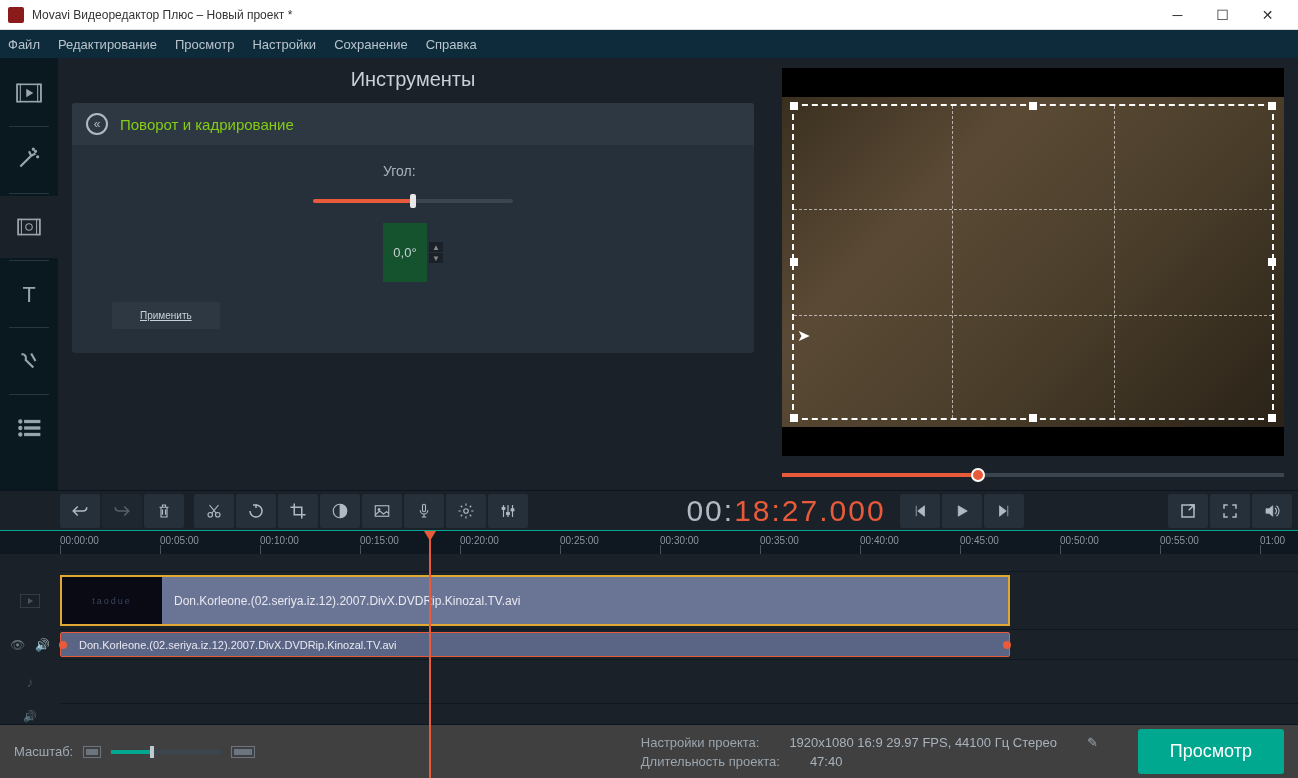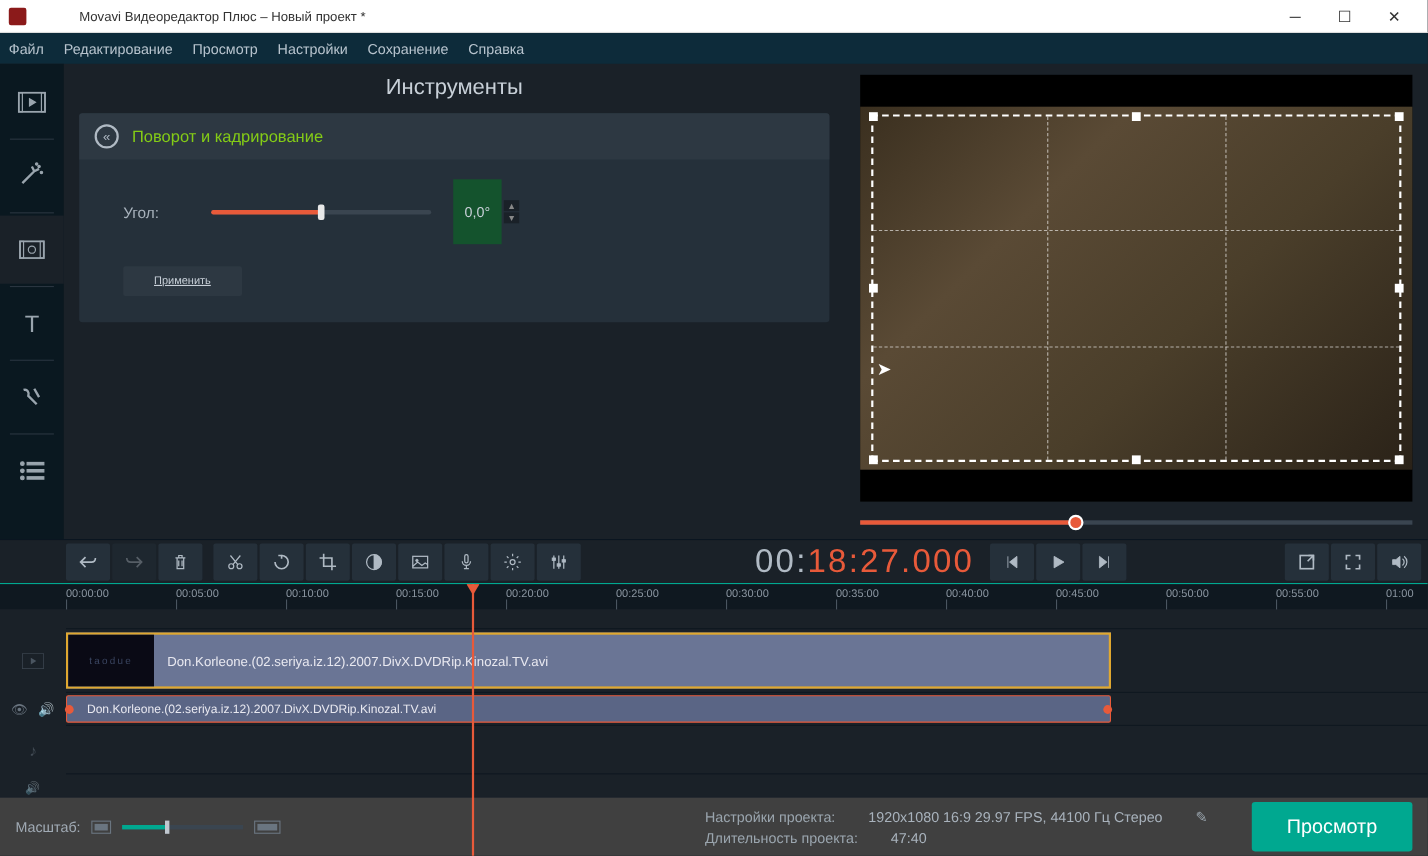--- a/index.html
+++ b/index.html
@@ -1,19 +1,19 @@
 <!DOCTYPE html>
 <html><head>
 <meta charset="utf-8">
 <style>
 * { margin: 0; padding: 0; box-sizing: border-box; font-family: "Segoe UI", Arial, sans-serif; }
 body { width: 1298px; height: 778px; background: #1a2128; color: #c0c8d0; overflow: hidden; font-size: 13px; }
 
 
-.titlebar { height: 30px; background: #fff; display: flex; align-items: center; padding: 0 8px; border-bottom: 1px solid #ddd; gap: 40px; }
+.titlebar { height: 30px; background: #fff; display: flex; align-items: center; padding: 0 8px; border-bottom: 1px solid #ddd; }
 .titlebar .app-icon { width: 16px; height: 16px; background: #8b1a1a; margin-right: 8px; border-radius: 2px; }
 .titlebar .title { color: #333; font-size: 12px; flex: 1; }
 .titlebar .win-controls { display: flex; gap: 0; }
 .titlebar .win-btn { width: 45px; height: 28px; display: flex; align-items: center; justify-content: center; color: #333; font-size: 14px; }
 
 
 .menubar { height: 28px; background: #0d2b3a; display: flex; align-items: center; padding: 0 8px; gap: 18px; }
 .menubar span { color: #b8c4ce; font-size: 13px; cursor: pointer; }
 
 
@@ -25,21 +25,21 @@
 .sidebar .sep { width: 40px; height: 1px; background: #2a3540; margin: 2px 0; }
 
 
 .tools-panel { flex: 1; padding: 10px 14px; }
 .tools-title { text-align: center; font-size: 20px; color: #c8d0d8; margin-bottom: 12px; font-weight: 300; }
 .tool-card { background: #25303a; border-radius: 3px; padding: 0; }
 .tool-header { background: #2d3842; padding: 10px 14px; display: flex; align-items: center; gap: 12px; border-radius: 3px 3px 0 0; }
 .back-btn { width: 22px; height: 22px; border: 2px solid #b0bac4; border-radius: 50%; display: flex; align-items: center; justify-content: center; color: #b0bac4; font-size: 12px; cursor: pointer; }
 .tool-header .name { font-size: 15px; color: #84cc16; }
 .tool-body { padding: 18px 40px 24px; }
-.angle-row { display: flex; align-items: center; gap: 20px; margin-bottom: 20px; }
+.angle-row { display: flex; align-items: center; gap: 20px; margin-bottom: 20px; flex-direction: column; }
 .angle-label { width: 60px; color: #a8b2bc; font-size: 14px; }
 .slider-track { position: relative; width: 200px; height: 4px; background: #3a4550; border-radius: 2px; }
 .slider-fill { position: absolute; left: 0; width: 50%; height: 100%; background: #e85a3a; border-radius: 2px; }
 .slider-thumb { position: absolute; left: 50%; top: -5px; width: 6px; height: 14px; background: #e8e8e8; border-radius: 2px; transform: translateX(-50%); }
 .angle-value { display: flex; align-items: center; gap: 2px; }
 .angle-num { background: #14532d; padding: 22px 10px; color: #c8d0d8; font-size: 13px; min-width: 44px; text-align: center; }
 .spinner { display: flex; flex-direction: column; gap: 1px; }
 .spinner div { width: 14px; height: 10px; background: #1a2128; color: #888; font-size: 8px; display: flex; align-items: center; justify-content: center; cursor: pointer; }
 .apply-btn { background: #2d3842; color: #c8d0d8; padding: 8px 28px; border: none; font-size: 10px; cursor: pointer; border-radius: 2px; text-decoration: underline; }
 
@@ -75,21 +75,21 @@
 .tick { position: absolute; top: 0; bottom: 0; color: #8a95a0; font-size: 10px; padding-top: 4px; }
 .tick::before { content: ''; position: absolute; left: 0; top: 14px; width: 1px; height: 10px; background: #4a5560; }
 .playhead { position: absolute; top: 0; width: 2px; height: 260px; background: #e85a3a; z-index: 10; }
 .playhead::before { content: ''; position: absolute; top: 0; left: -5px; width: 12px; height: 10px; background: #e85a3a; clip-path: polygon(0 0, 100% 0, 50% 100%); }
 
 
 .timeline { height: 204px; background: #1a2128; position: relative; padding-left: 60px; overflow: hidden; }
 .track { height: 58px; border-bottom: 1px solid #0f1820; position: relative; display: flex; align-items: center; }
 .track-head { position: absolute; left: -60px; width: 60px; height: 100%; display: flex; align-items: center; justify-content: center; gap: 6px; color: #6a7580; }
 .clip-video { position: absolute; left: 0; top: 3px; bottom: 3px; width: 950px; background: #6a7595; border: 2px solid #e0a830; display: flex; align-items: center; }
-.clip-thumb { width: 78px; height: 100%; background: #0a0a15; display: flex; align-items: center; justify-content: center; color: #3a4560; font-size: 9px; letter-spacing: 2px; }
+.clip-thumb { width: 100px; height: 100%; background: #0a0a15; display: flex; align-items: center; justify-content: center; color: #3a4560; font-size: 9px; letter-spacing: 2px; }
 .clip-name { padding-left: 12px; color: #e8e8f0; font-size: 12px; }
 .track-audio { height: 30px; }
 .track-audio .track-head { gap: 10px; }
 .clip-audio { position: absolute; left: 0; top: 2px; bottom: 2px; width: 950px; background: #5a6585; border: 1px solid #e85a3a; display: flex; align-items: center; border-radius: 2px; }
 .clip-audio .dot { width: 8px; height: 8px; background: #e85a3a; border-radius: 50%; margin-left: -2px; }
 .clip-audio .dot.r { position: absolute; right: -2px; }
 .clip-audio .clip-name { font-size: 11px; }
 .track-music { height: 44px; }
 .timeline-scroll { position: absolute; bottom: 0; left: 60px; right: 0; height: 10px; background: #141c24; }
 .timeline-scroll-thumb { height: 100%; width: 100%; background: #2a3540; }

